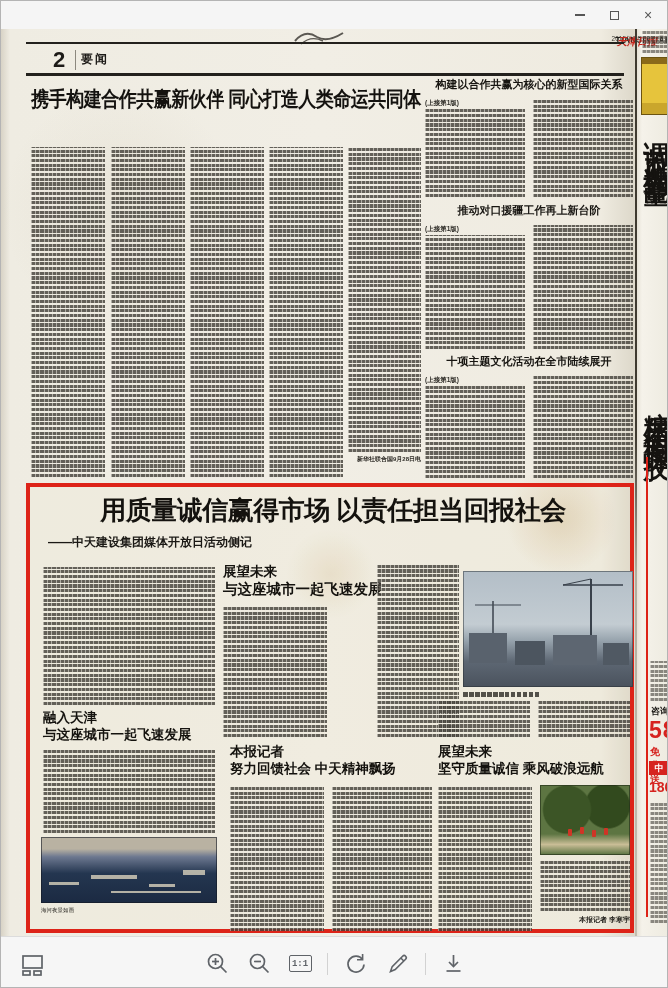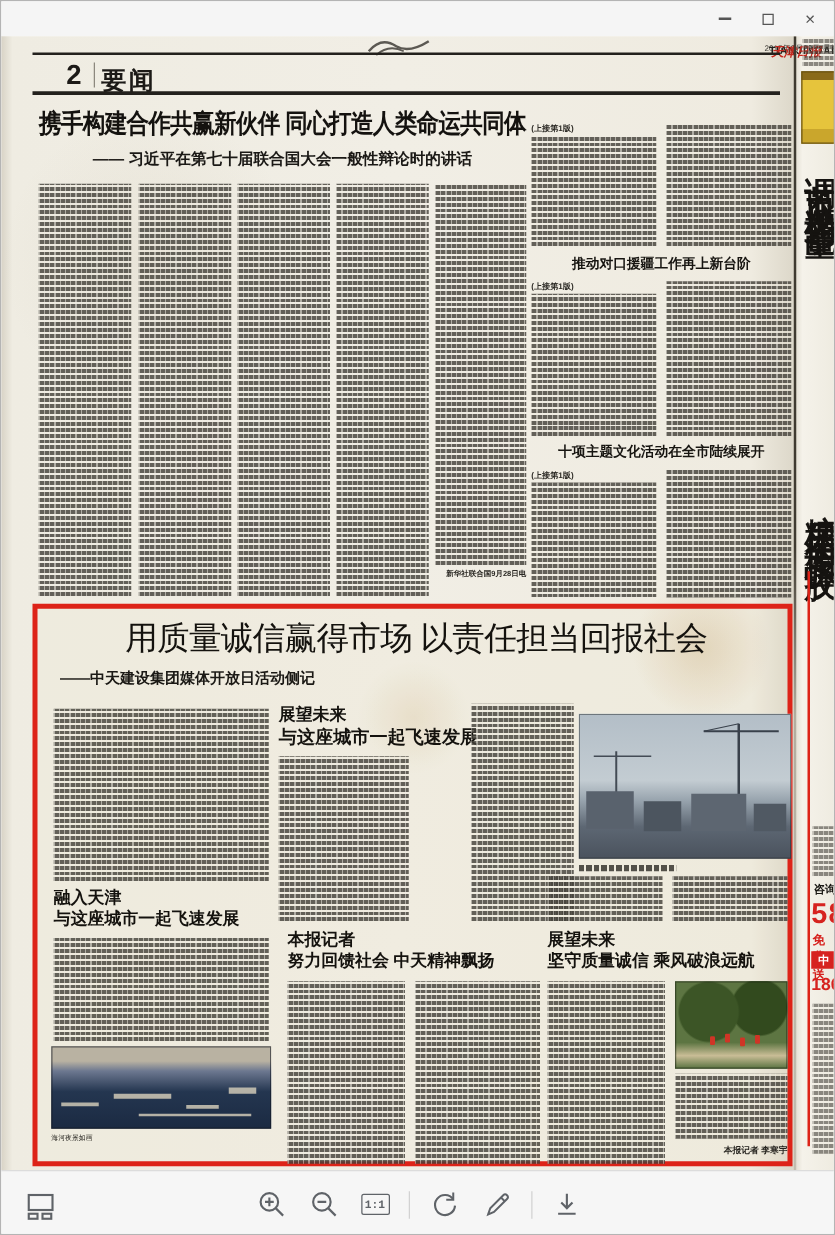--- a/index.html
+++ b/index.html
@@ -30,21 +30,21 @@
       radial-gradient(circle at 330px 545px, rgba(190,152,90,.18), transparent 45px),
       radial-gradient(circle at 120px 180px, rgba(140,120,80,.08), transparent 120px),
       linear-gradient(to right, #d8d3c6 0px, #efece2 9px, #f1eee5 320px, #efebe0 600px, #ddd8ca 633px, #f5f2ea 641px, #eeebe0 668px);
   }
   .page * { position:absolute; }
 
   
   .rule { background:#23211d; }
   .pagenum { font-size:22px; font-weight:bold; color:#1c1a17; }
   .pagenum-div { width:1px; height:20px; background:#8c887e; }
-  .section-name { font-size:20px; font-weight:bold; color:#1c1a17; letter-spacing:2px; }
+  .section-name { font-size:12px; font-weight:bold; color:#1c1a17; letter-spacing:2px; }
   .dateline { font-size:6.5px; color:#3c3a34; white-space:nowrap; }
   .brand-en { font-weight:bold; font-size:8.5px; color:#23211d; letter-spacing:.5px; }
   .brand-cn { font-weight:bold; font-style:italic; font-size:10px; color:#c5271d; }
 
   
   .main-head { width:394px; text-align:center; font-size:18px; font-weight:900; color:#14120f; letter-spacing:-0.5px; white-space:nowrap; transform:scaleY(1.15); transform-origin:top; }
   .main-sub  { width:394px; text-align:center; font-size:12.5px; font-weight:bold; color:#1b1916; }
   .side-head { width:208px; text-align:center; font-size:11px; font-weight:bold; color:#171511; white-space:nowrap; }
   .cont-label { font-size:6.5px; font-weight:bold; color:#2c2a25; }
 
@@ -55,21 +55,21 @@
       repeating-linear-gradient(0deg, #45423b 0 3.1px, transparent 3.1px 4.7px);
   }
   .tx.lite { opacity:.6; }
   .capline { height:5px; opacity:.85;
     background-image: repeating-linear-gradient(90deg, #37352f 0 4.5px, transparent 4.5px 6px); }
 
   
   .redbox { left:25px; top:454px; width:608px; height:450px; border:4px solid #dd2318;
     background:rgba(236,222,190,.10); }
   .redbox * { position:absolute; }
-  .feat-head { left:8px; top:6px; width:590px; text-align:center; font-size:26px; font-weight:400; color:#14120e; white-space:nowrap; letter-spacing:-.5px; }
+  .feat-head { left:8px; top:6px; width:590px; text-align:center; font-size:26px; font-weight:700; color:#14120e; white-space:nowrap; letter-spacing:-.5px; }
   .feat-sub { left:18px; top:47px; font-size:12px; font-weight:bold; color:#1b1915; }
   .kicker { font-size:13.5px; font-weight:900; color:#14120e; white-space:nowrap; }
   .byline { font-size:7px; font-weight:bold; color:#26241f; }
   .capt { font-size:5.5px; color:#26241f; }
 
   
   .photo-construction { background:
       linear-gradient(180deg,#b3bec7 0%, #c3ccd2 46%, #97a3ad 60%, #5d6773 78%, #4a525d 100%);
     box-shadow:inset 0 0 0 1px rgba(40,45,50,.5); }
   .photo-river { background:
@@ -130,29 +130,29 @@
       <span class="brand-en">TIANJINDAILY</span>&nbsp;
       <span class="brand-cn">天津日报</span>
     </div>
     <div class="rule" style="left:25px; top:13px; width:598px; height:2px;"></div>
     <div class="pagenum" style="left:52px; top:18px;">2</div>
     <div class="pagenum-div" style="left:74px; top:21px;"></div>
     <div class="section-name" style="left:80px; top:22px;">要闻</div>
     <div class="rule" style="left:25px; top:44px; width:598px; height:3px;"></div>
 
     <div class="main-head" style="left:28px; top:56px;">携手构建合作共赢新伙伴 同心打造人类命运共同体</div>
-    <div class="main-sub" style="left:28px; top:90px;">—— 习近平在第七十届联合国大会一般性辩论时的讲话</div>
 
     <div class="tx" style="left:30px;  top:118px; width:74px; height:330px;"></div>
     <div class="tx" style="left:110px; top:118px; width:74px; height:330px;"></div>
     <div class="tx" style="left:189px; top:118px; width:74px; height:330px;"></div>
     <div class="tx" style="left:268px; top:118px; width:74px; height:330px;"></div>
     <div class="tx" style="left:347px; top:118px; width:73px; height:305px;"></div>
     <div class="cont-label" style="left:347px; top:426px; width:73px; font-size:6px; text-align:right;">新华社联合国9月28日电</div>
 
+    <div class="side-head" style="left:424px; top:48px;">构建以合作共赢为核心的新型国际关系</div>
     <div class="cont-label" style="left:424px; top:70px;">(上接第1版)</div>
     <div class="tx" style="left:424px; top:80px; width:100px; height:88px;"></div>
     <div class="tx" style="left:532px; top:70px; width:100px; height:98px;"></div>
 
     <div class="side-head" style="left:424px; top:174px;">推动对口援疆工作再上新台阶</div>
     <div class="cont-label" style="left:424px; top:196px;">(上接第1版)</div>
     <div class="tx" style="left:424px; top:206px; width:100px; height:114px;"></div>
     <div class="tx" style="left:532px; top:196px; width:100px; height:124px;"></div>
 
     <div class="side-head" style="left:424px; top:325px;">十项主题文化活动在全市陆续展开</div>

